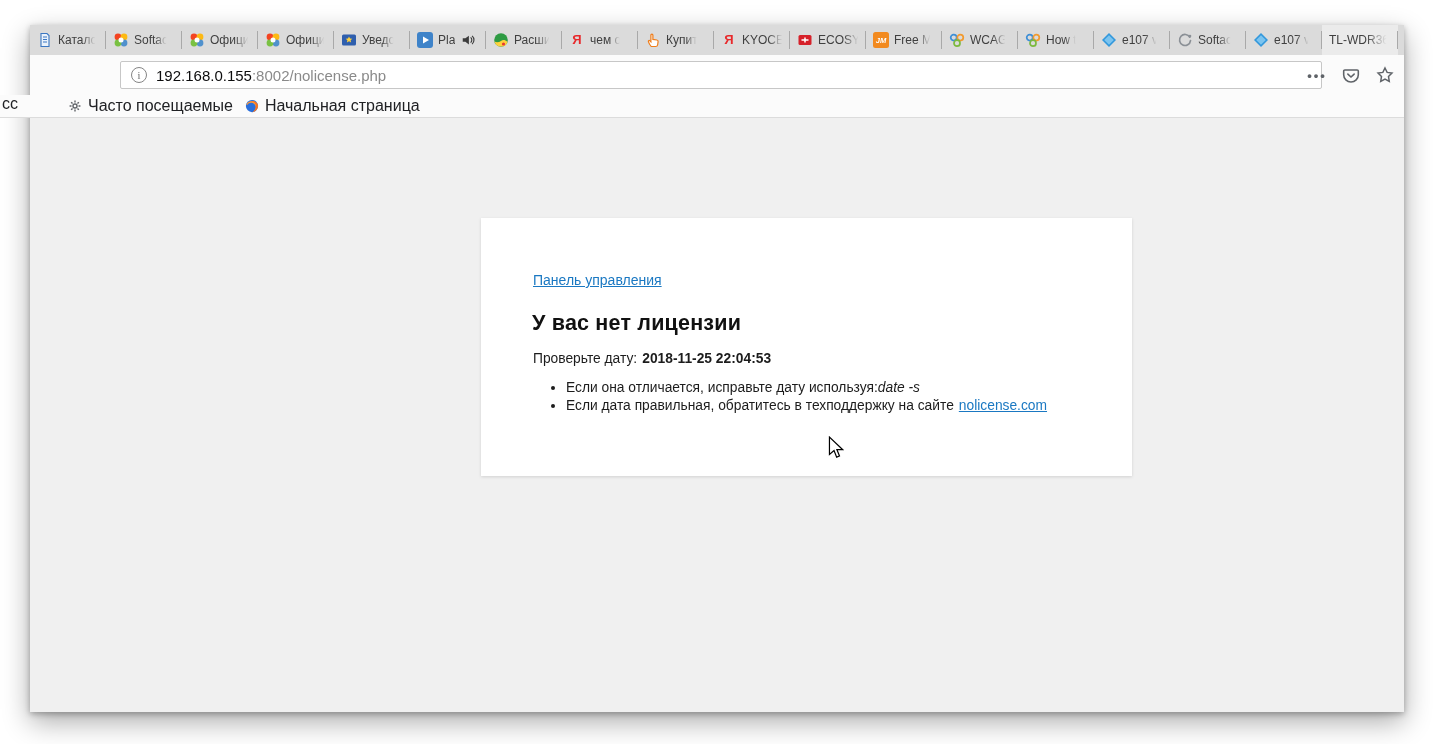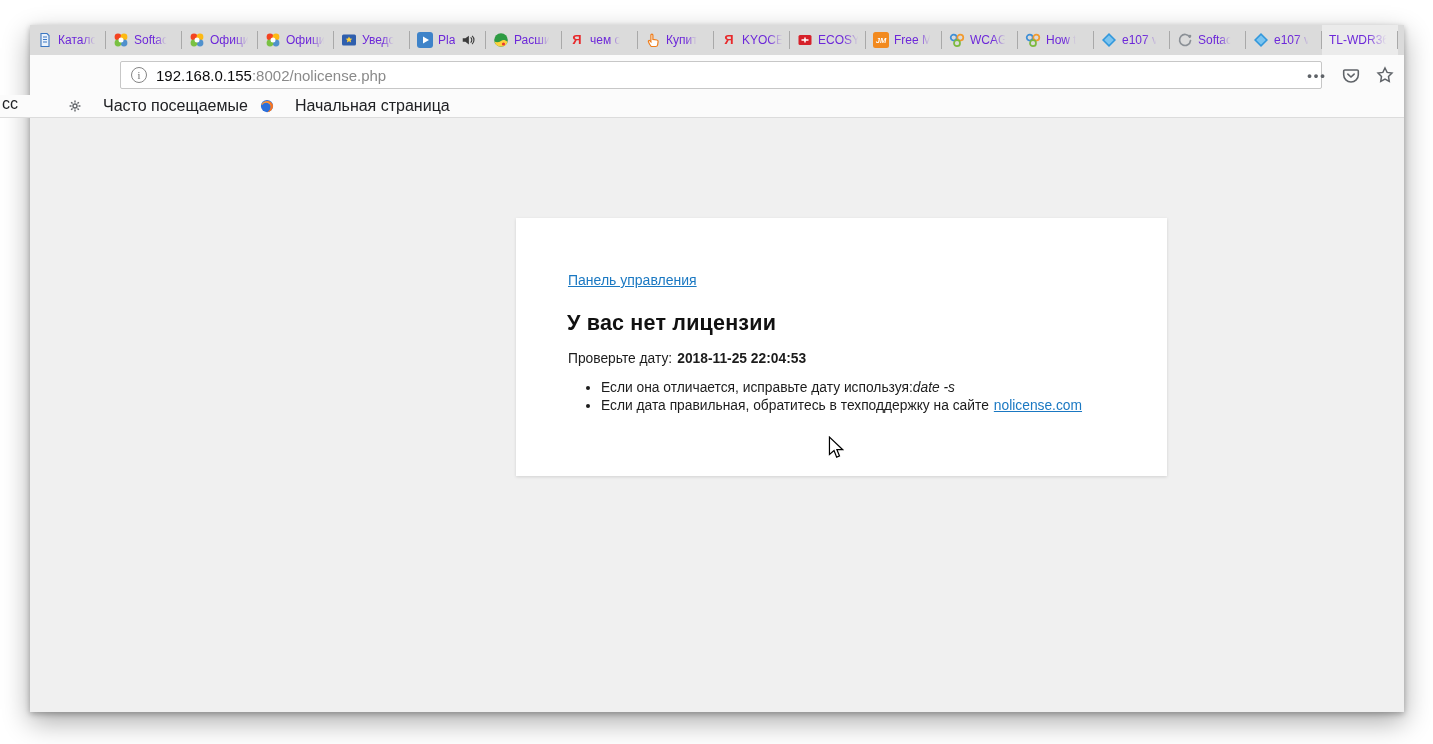--- a/index.html
+++ b/index.html
@@ -15,21 +15,21 @@
   .tabbar { position:absolute; left:0; top:0; width:100%; height:30px;
             background:#dbdbdb; display:flex; align-items:stretch; overflow:hidden; }
   .tab { position:relative; flex:0 0 76px; width:76px; display:flex; align-items:center;
          gap:5px; padding:0 5px 0 7px; cursor:default; }
   .tab::after { content:''; position:absolute; right:0; top:6px; width:1px; height:18px;
                 background:#a9a9a9; }
   .tab.active { background:#ebebeb; }
   .ticon { flex:0 0 16px; width:16px; height:16px; display:inline-flex;
            align-items:center; justify-content:center; }
   .ticon svg { width:16px; height:16px; display:block; }
-  .tlabel { font-size:12px; color:#6d28d9; white-space:nowrap; overflow:hidden;
+  .tlabel { font-size:12px; color:#404040; white-space:nowrap; overflow:hidden;
             flex:0 1 auto; min-width:0;text-align:center; }
   .fade { -webkit-mask-image:linear-gradient(90deg,#000 62%,transparent 96%);
           mask-image:linear-gradient(90deg,#000 62%,transparent 96%); }
   .yicon { font-size:13px; font-weight:bold; color:#e8292b; line-height:16px; }
   .spk svg { width:14px; height:14px; }
 
   
   .navbar { position:absolute; left:0; top:30px; width:100%; height:40px; background:#fbfbfb; }
   .urlbox { position:absolute; left:90px; top:6px; width:1202px; height:28px;
             background:#ffffff; border:1px solid #c7c7c7; border-radius:2px;
@@ -43,28 +43,28 @@
                align-items:center; gap:8px; }
   .navbtn { width:26px; height:26px; display:inline-flex; align-items:center;
             justify-content:center; border-radius:2px; }
   .dots { color:#5f6368; font-size:13px; letter-spacing:2px; font-weight:bold; }
 
   
   .bookmarksbar { position:absolute; left:-30px; top:70px; width:1404px; height:23px;
                   background:#fbfbfb; border-bottom:1px solid #dcdcdc;
                   display:flex; align-items:flex-start; font-size:16px; color:#202124; }
   .bm-partial { margin-left:2px; color:#202124; }
-  .bm-item { display:flex; align-items:center; gap:21px; padding:0 6px; height:100%; }
+  .bm-item { display:flex; align-items:center; gap:6px; padding:0 6px; height:100%; }
   .bm-item.first { margin-left:44px; }
   .bm-item svg { width:14px; height:14px; display:block; }
 
   
   .content { position:absolute; left:0; top:93px; width:100%; height:594px;
              background:#f0f0f0; overflow:hidden; }
-  .card { position:absolute; left:486px; top:100px; width:651px; height:258px;
+  .card { position:absolute; left:451px; top:100px; width:651px; height:258px;
           background:#ffffff; box-shadow:0 1px 3px rgba(0,0,0,.13); }
   .panel-link { display:inline-block; margin:54px 0 0 52px; font-size:14px;
                 color:#1a78c2; text-decoration:underline; cursor:pointer; }
   .h1 { margin:22px 0 0 51px; font-size:21.5px; font-weight:bold; color:#111111;
         letter-spacing:.2px; }
   .checkdate { margin:15px 0 0 52px; font-size:13.8px; color:#1c1c1c; }
   .checkdate b { margin-left:5px; }
   .blist { margin:13px 0 0 0; padding-left:85px; font-size:13.8px; color:#1c1c1c;
            line-height:17.5px; }
   .blist li { margin:0; }

